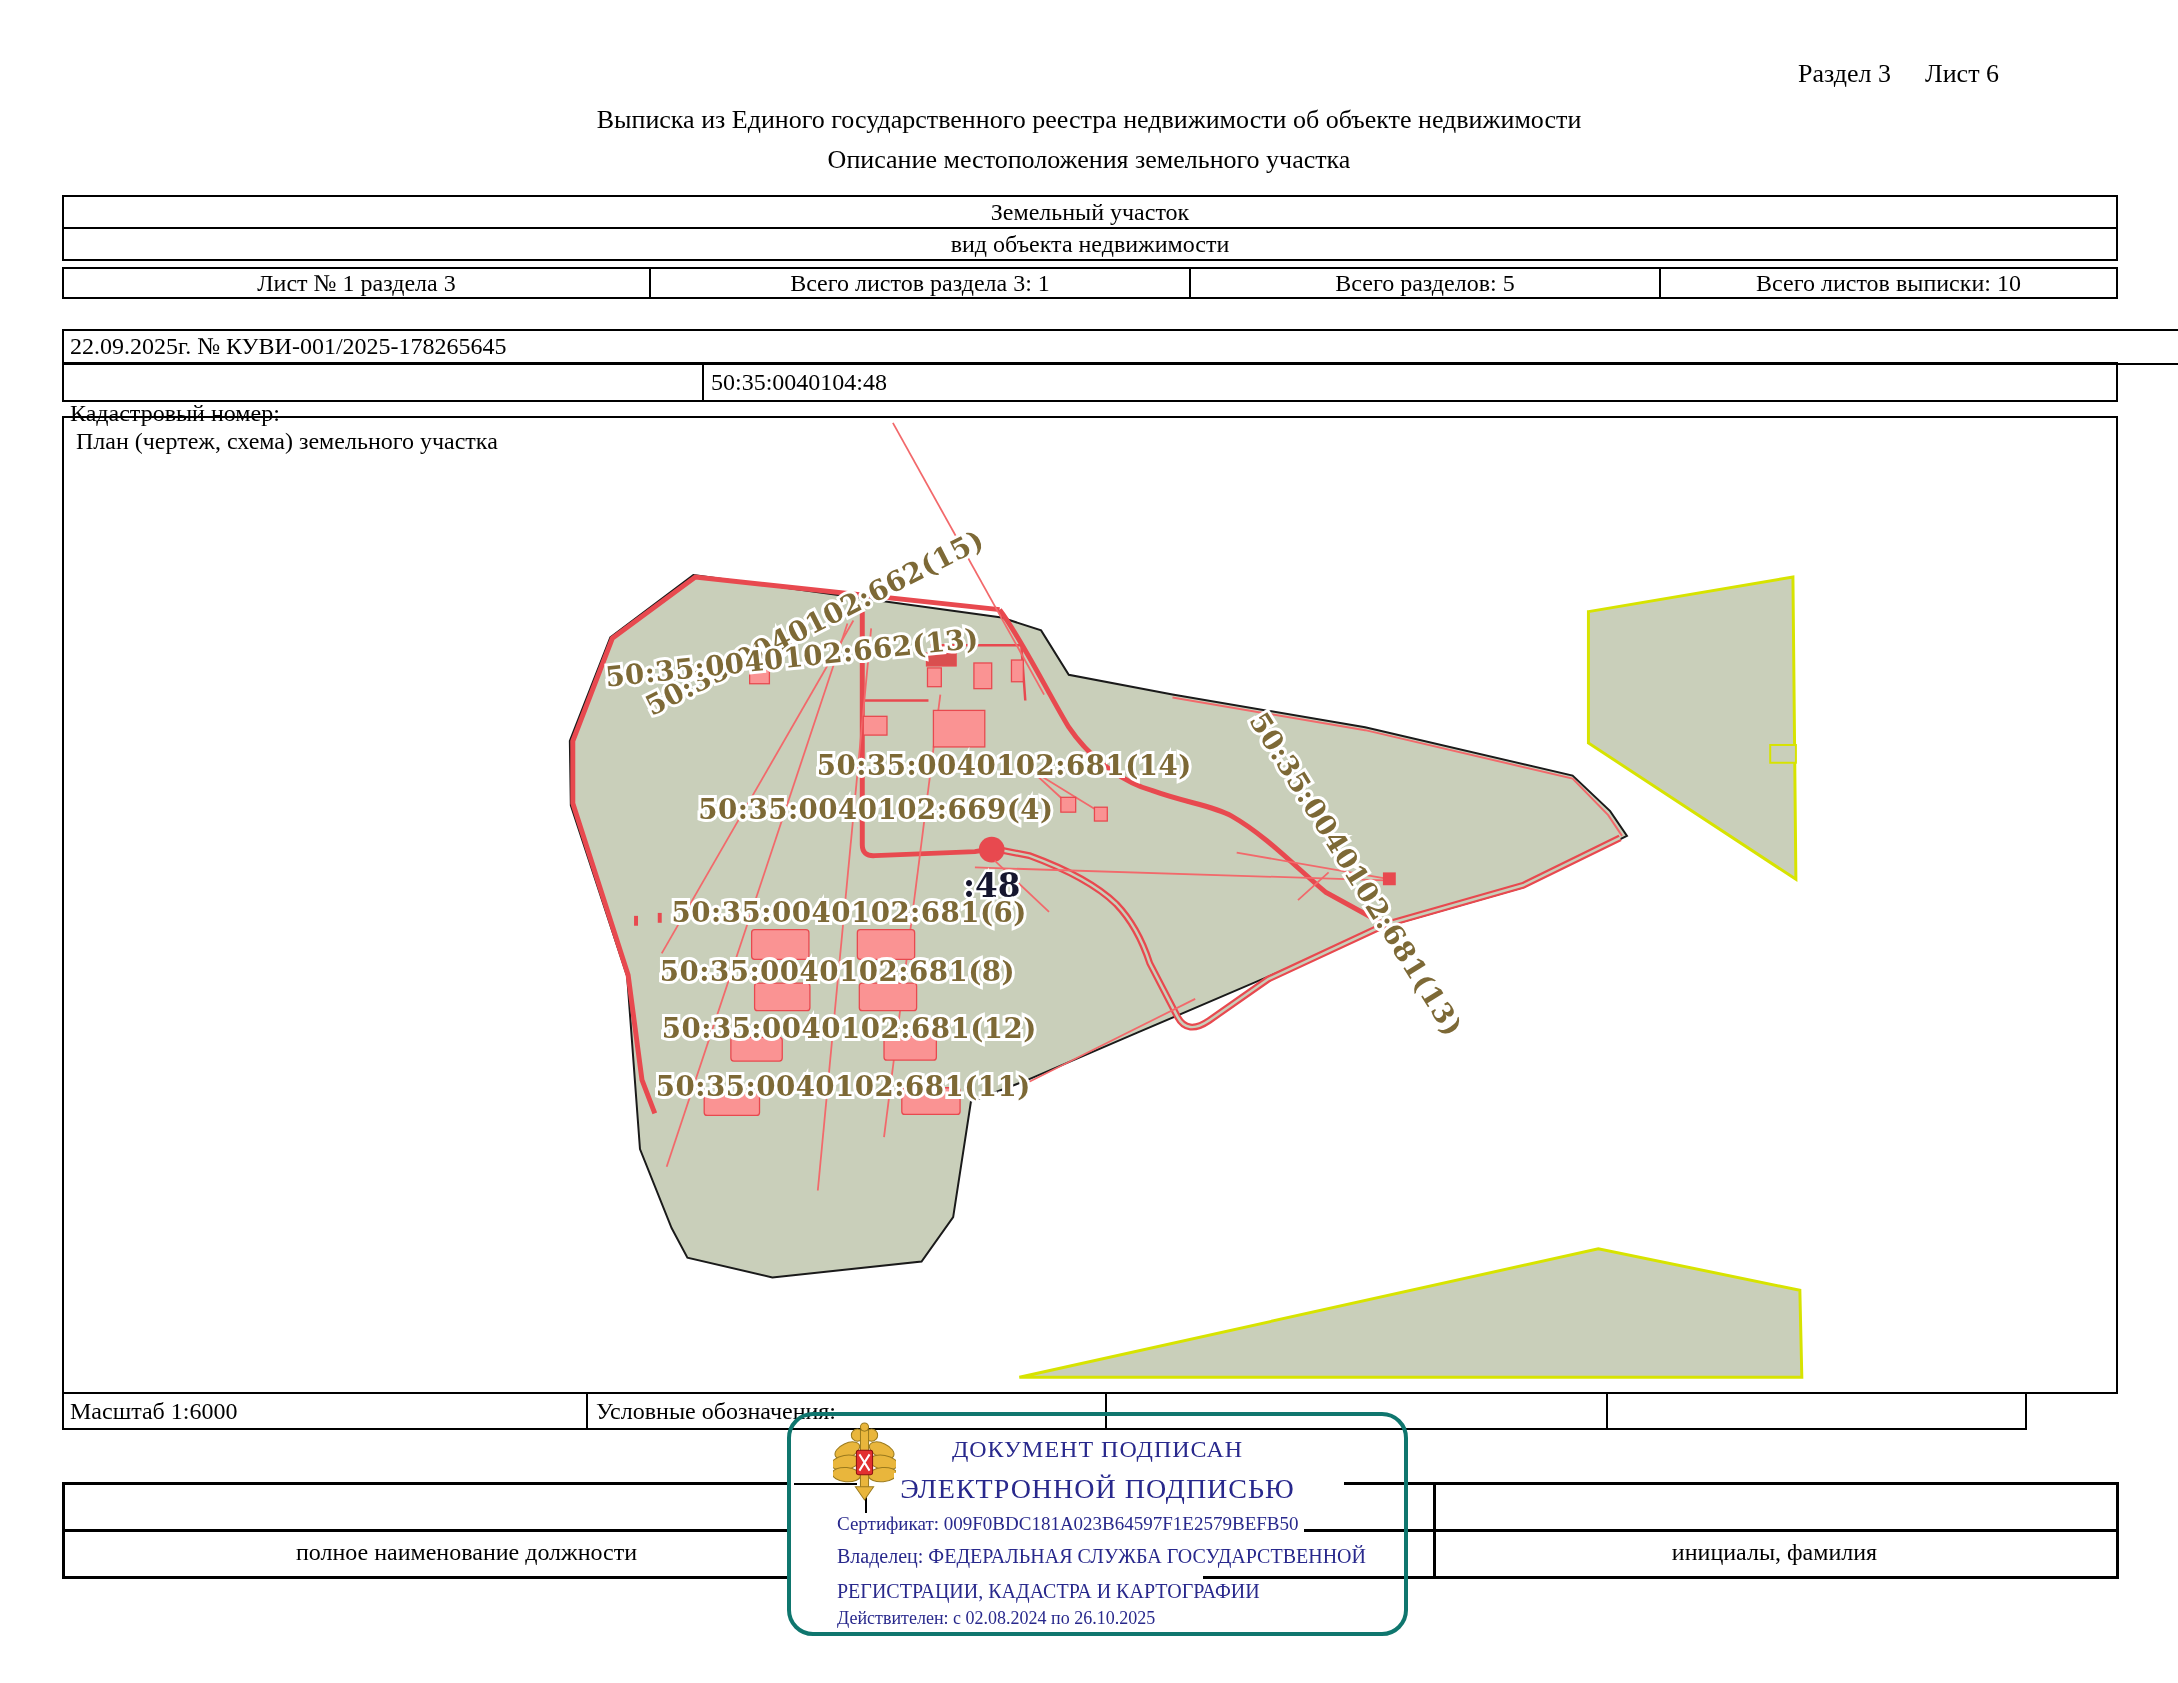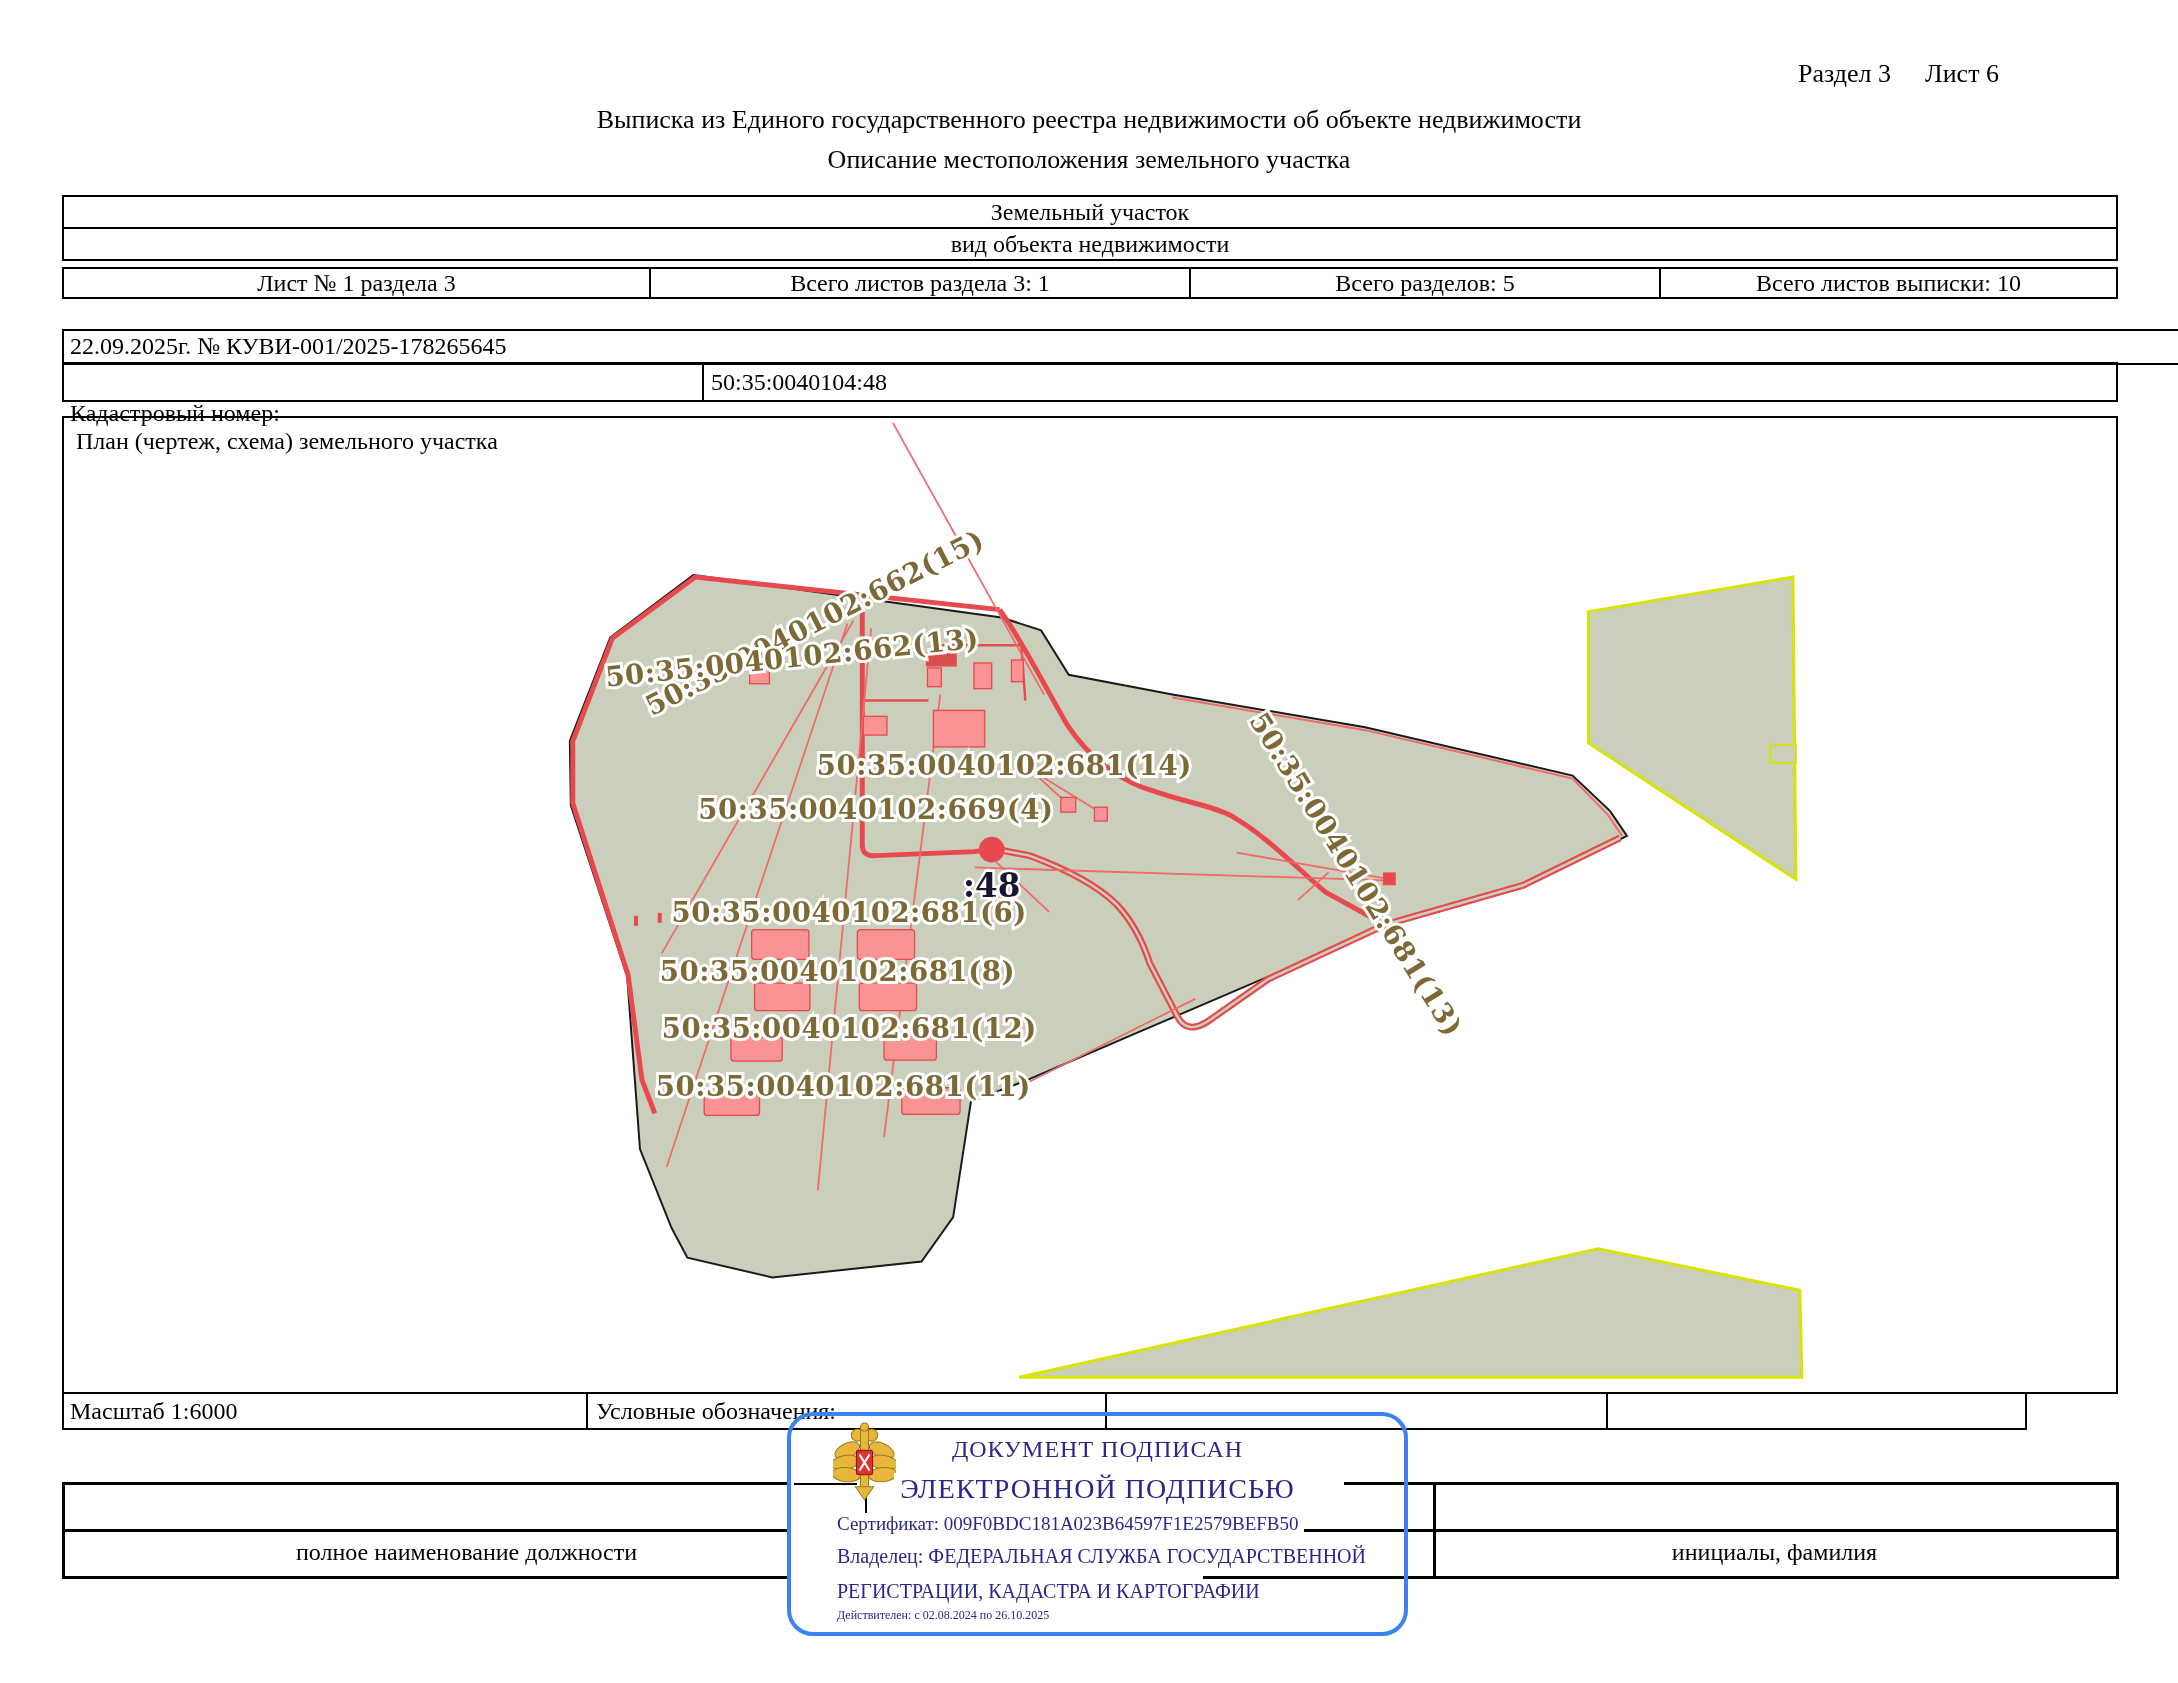--- a/index.html
+++ b/index.html
@@ -138,21 +138,21 @@
 <div class="hline" style="left:62px;top:1576px;width:725px;"></div>
 <div class="hline" style="left:1203px;top:1576px;width:916px;"></div>
 <div class="vline" style="left:62px;top:1482px;height:97px;"></div>
 <div class="vline" style="left:2116px;top:1482px;height:97px;"></div>
 <div class="vline" style="left:1433px;top:1482px;height:97px;"></div>
 <div class="vline" style="left:865px;top:1485px;height:46px;width:2px;"></div>
 
 <div class="abs ctr fs24" style="left:62px;top:1537px;width:809px;">полное наименование должности</div>
 <div class="abs ctr fs24" style="left:1433px;top:1537px;width:683px;">инициалы, фамилия</div>
 
-<div class="abs" style="left:787px;top:1412px;width:621px;height:224px;border:4px solid #3b82f6;border-radius:26px;background:transparent;">
+<div class="abs" style="left:787px;top:1412px;width:621px;height:224px;border:4px solid #0f766e;border-radius:26px;background:transparent;">
   <svg class="abs" style="left:42px;top:4px;" width="63" height="85" viewBox="0 0 62 84">
     <g fill="#e9b63c" stroke="#9a7a1e" stroke-width="1">
       <ellipse cx="14" cy="30" rx="13" ry="7" transform="rotate(-25 14 30)"></ellipse>
       <ellipse cx="12" cy="42" rx="14" ry="7" transform="rotate(-10 12 42)"></ellipse>
       <ellipse cx="13" cy="54" rx="14" ry="7" transform="rotate(5 13 54)"></ellipse>
       <ellipse cx="48" cy="30" rx="13" ry="7" transform="rotate(25 48 30)"></ellipse>
       <ellipse cx="50" cy="42" rx="14" ry="7" transform="rotate(10 50 42)"></ellipse>
       <ellipse cx="49" cy="54" rx="14" ry="7" transform="rotate(-5 49 54)"></ellipse>
       <circle cx="24" cy="15" r="6"></circle>
       <circle cx="38" cy="15" r="6"></circle>
@@ -165,15 +165,15 @@
   </svg>
   <div class="abs ctr" style="left:0;top:20px;width:100%;">
     <span class="stamp-text halo" style="font-size:24px;letter-spacing:1px;">ДОКУМЕНТ ПОДПИСАН</span>
   </div>
   <div class="abs ctr" style="left:0;top:57px;width:100%;">
     <span class="stamp-text halo" style="font-size:28px;letter-spacing:1px;">ЭЛЕКТРОННОЙ ПОДПИСЬЮ</span>
   </div>
   <div class="abs stamp-text halo" style="left:40px;top:97px;font-size:19px;">Сертификат: 009F0BDC181A023B64597F1E2579BEFB50</div>
   <div class="abs stamp-text halo" style="left:40px;top:129px;font-size:20px;">Владелец: ФЕДЕРАЛЬНАЯ СЛУЖБА ГОСУДАРСТВЕННОЙ</div>
   <div class="abs stamp-text halo" style="left:40px;top:164px;font-size:20px;">РЕГИСТРАЦИИ, КАДАСТРА И КАРТОГРАФИИ</div>
-  <div class="abs stamp-text halo" style="left:40px;top:192px;font-size:12px;">Действителен: с 02.08.2024 по 26.10.2025</div>
+  <div class="abs stamp-text halo" style="left:40px;top:192px;font-size:18px;">Действителен: с 02.08.2024 по 26.10.2025</div>
 </div>
 
 
 </body></html>

